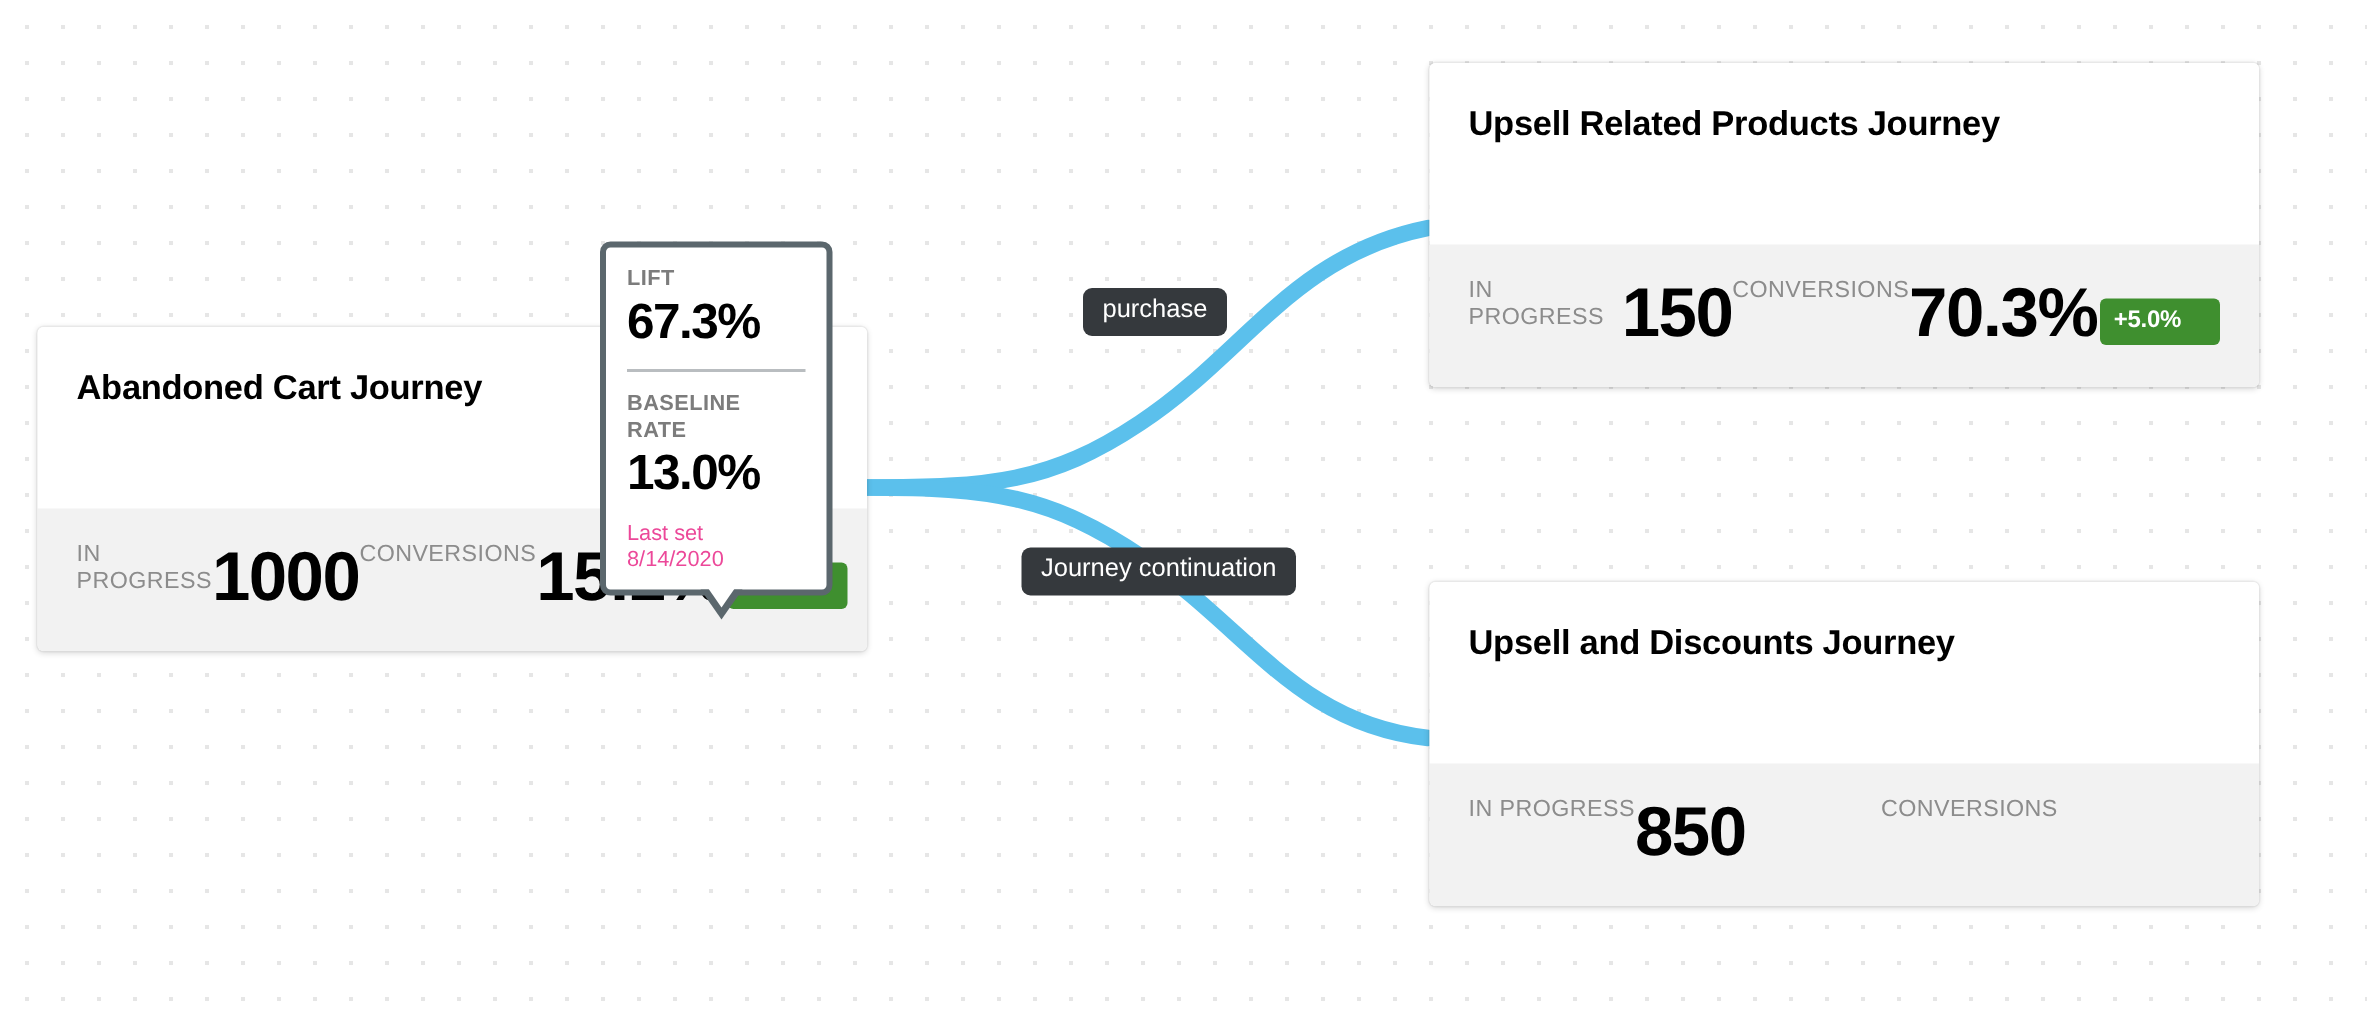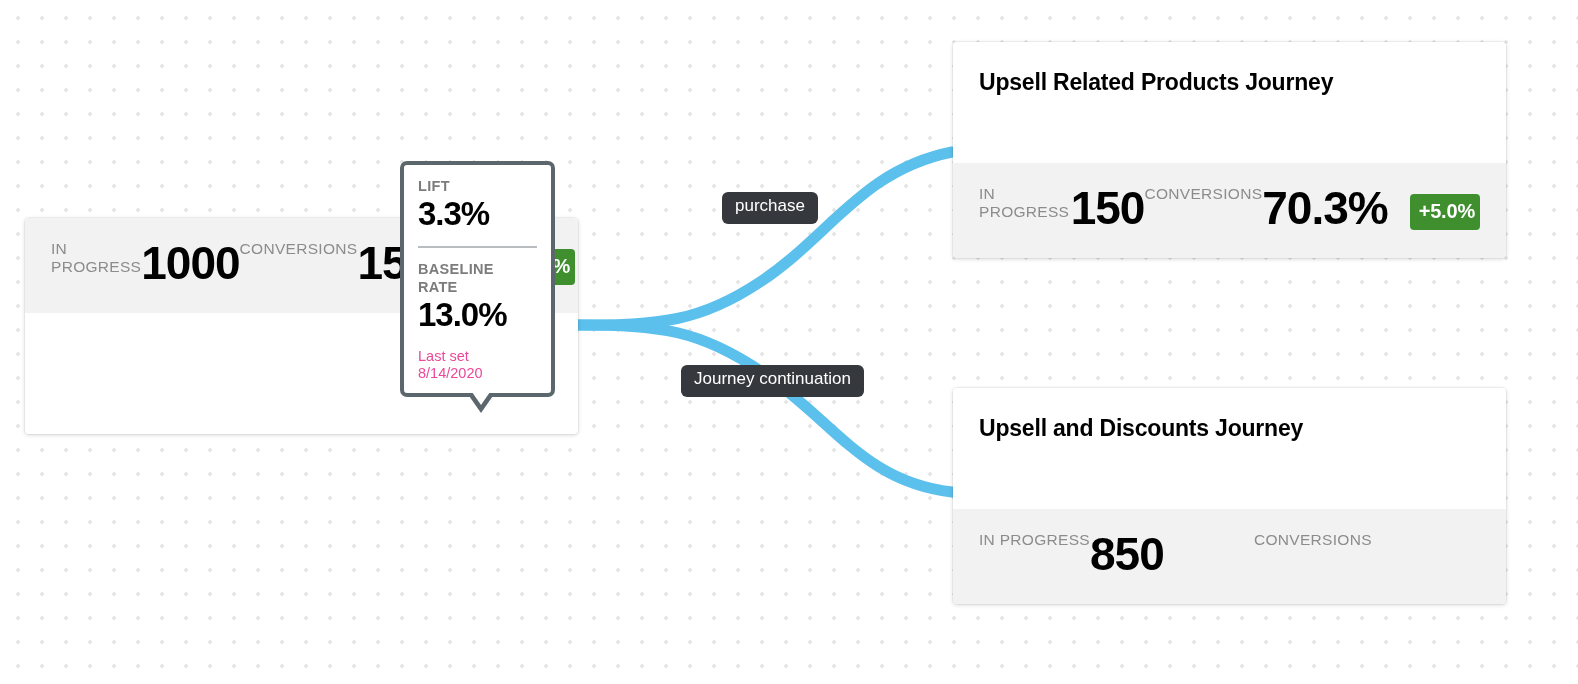--- a/index.html
+++ b/index.html
@@ -85,26 +85,26 @@
     font-size: 46px;
     font-weight: bold;
     color: #000000;
     line-height: 1.02;
     letter-spacing: -1px;
   }
   .delta-badge {
     display: inline-flex;
     align-items: center;
     justify-content: center;
-    margin-left: 22px;
+    margin-left: 2px;
     margin-bottom: 2px;
-    padding: 6px 5px 7px 9px;
+    padding: 6px 26px 7px 9px;
     border-radius: 4px;
     color: #ffffff;
-    font-size: 20px;
+    font-size: 16px;
     font-weight: bold;
     letter-spacing: -0.2px;
   }
   .delta-positive { background: #3f8f2f; }
   .delta-negative { background: #b32a26; }
 
   
   #card-abandoned-cart { left: 25px;  top: 218px; width: 553px; height: 216px; }
   #card-upsell        { left: 953px; top: 42px;  width: 553px; height: 216px; }
   #card-deals         { left: 953px; top: 388px; width: 553px; height: 216px; }
@@ -187,20 +187,23 @@
 <body>
 
 <div id="canvas">
 
   <svg id="connector-layer" viewBox="0 0 1578 684" xmlns="http://www.w3.org/2000/svg">
     <path d="M 578 325 C 660 325, 700 322, 760 282 C 830 236, 862 170, 952 152" fill="none" stroke="#5bc0ec" stroke-width="11" stroke-linecap="round"></path>
     <path d="M 578 325 C 660 325, 700 330, 762 372 C 834 421, 864 482, 952 492" fill="none" stroke="#5bc0ec" stroke-width="11" stroke-linecap="round"></path>
   </svg>
 
   <div class="journey-card" id="card-abandoned-cart">
+    <div class="card-header">
+      <div class="card-title">Abandoned Cart Journey</div>
+    </div>
     <div class="card-footer">
       <div class="metric metric-in-progress">
         <div class="metric-label">IN PROGRESS</div>
         <div class="metric-value-row">
           <div class="metric-value">1000</div>
         </div>
       </div>
       <div class="metric metric-conversions">
         <div class="metric-label">CONVERSIONS</div>
         <div class="metric-value-row">
@@ -247,21 +250,21 @@
         <div class="metric-label">CONVERSIONS</div>
       </div>
     </div>
   </div>
 
   <div class="edge-label" id="edge-label-purchase">purchase</div>
   <div class="edge-label" id="edge-label-continuation">Journey continuation</div>
 
   <div id="lift-tooltip">
     <div class="tt-label">LIFT</div>
-    <div class="tt-value">3.3%</div>
+    <div class="tt-value">67.3%</div>
     <div class="tt-divider"></div>
     <div class="tt-label">BASELINE RATE</div>
     <div class="tt-value">13.0%</div>
     <div class="tt-sub">Last set 8/14/2020</div>
     <div class="tt-arrow-outer"></div>
     <div class="tt-arrow-inner"></div>
   </div>
 
 </div>
 

